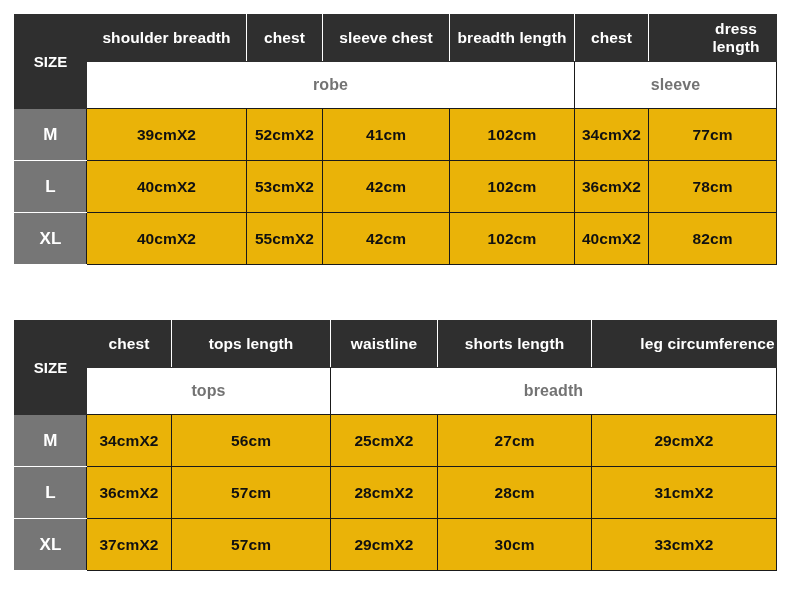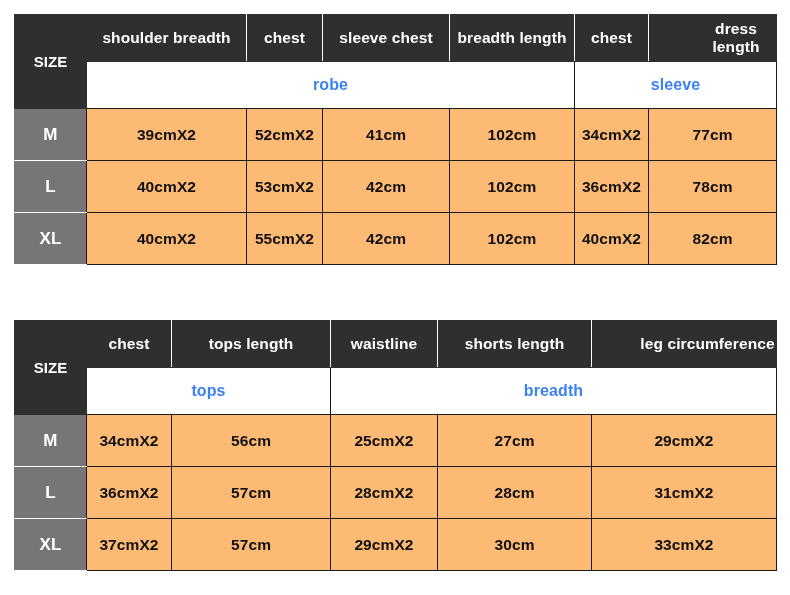--- a/index.html
+++ b/index.html
@@ -71,21 +71,21 @@
     color: #ffffff;
     border-color: #2f2f2f;
     font-size: 15px;
     vertical-align: middle;
     margin-left: 7px;
   }
 
   
   .size-table td.group {
     background: #ffffff;
-    color: #3b82f6;
+    color: #737373;
     height: 46px;
     font-size: 16px;
     border-color: #1a1a1a;
   }
 
   
   .size-table td.size-cell {
     background: #767676;
     color: #ffffff;
     font-size: 17px;
@@ -93,21 +93,21 @@
     border-left-color: #767676;
     border-right-color: #1a1a1a;
   }
 
   .size-table td.data {
     height: 51px;
     font-size: 15.5px;
   }
 
   .size-table tr.data-row td.data {
-    background: #fdba74;
+    background: #eab308;
   }
 </style>
 </head>
 <body>
 
 <div class="sheet">
 
   <table class="size-table" id="table-robe-dress">
     <colgroup>
       <col style="width:72px">

